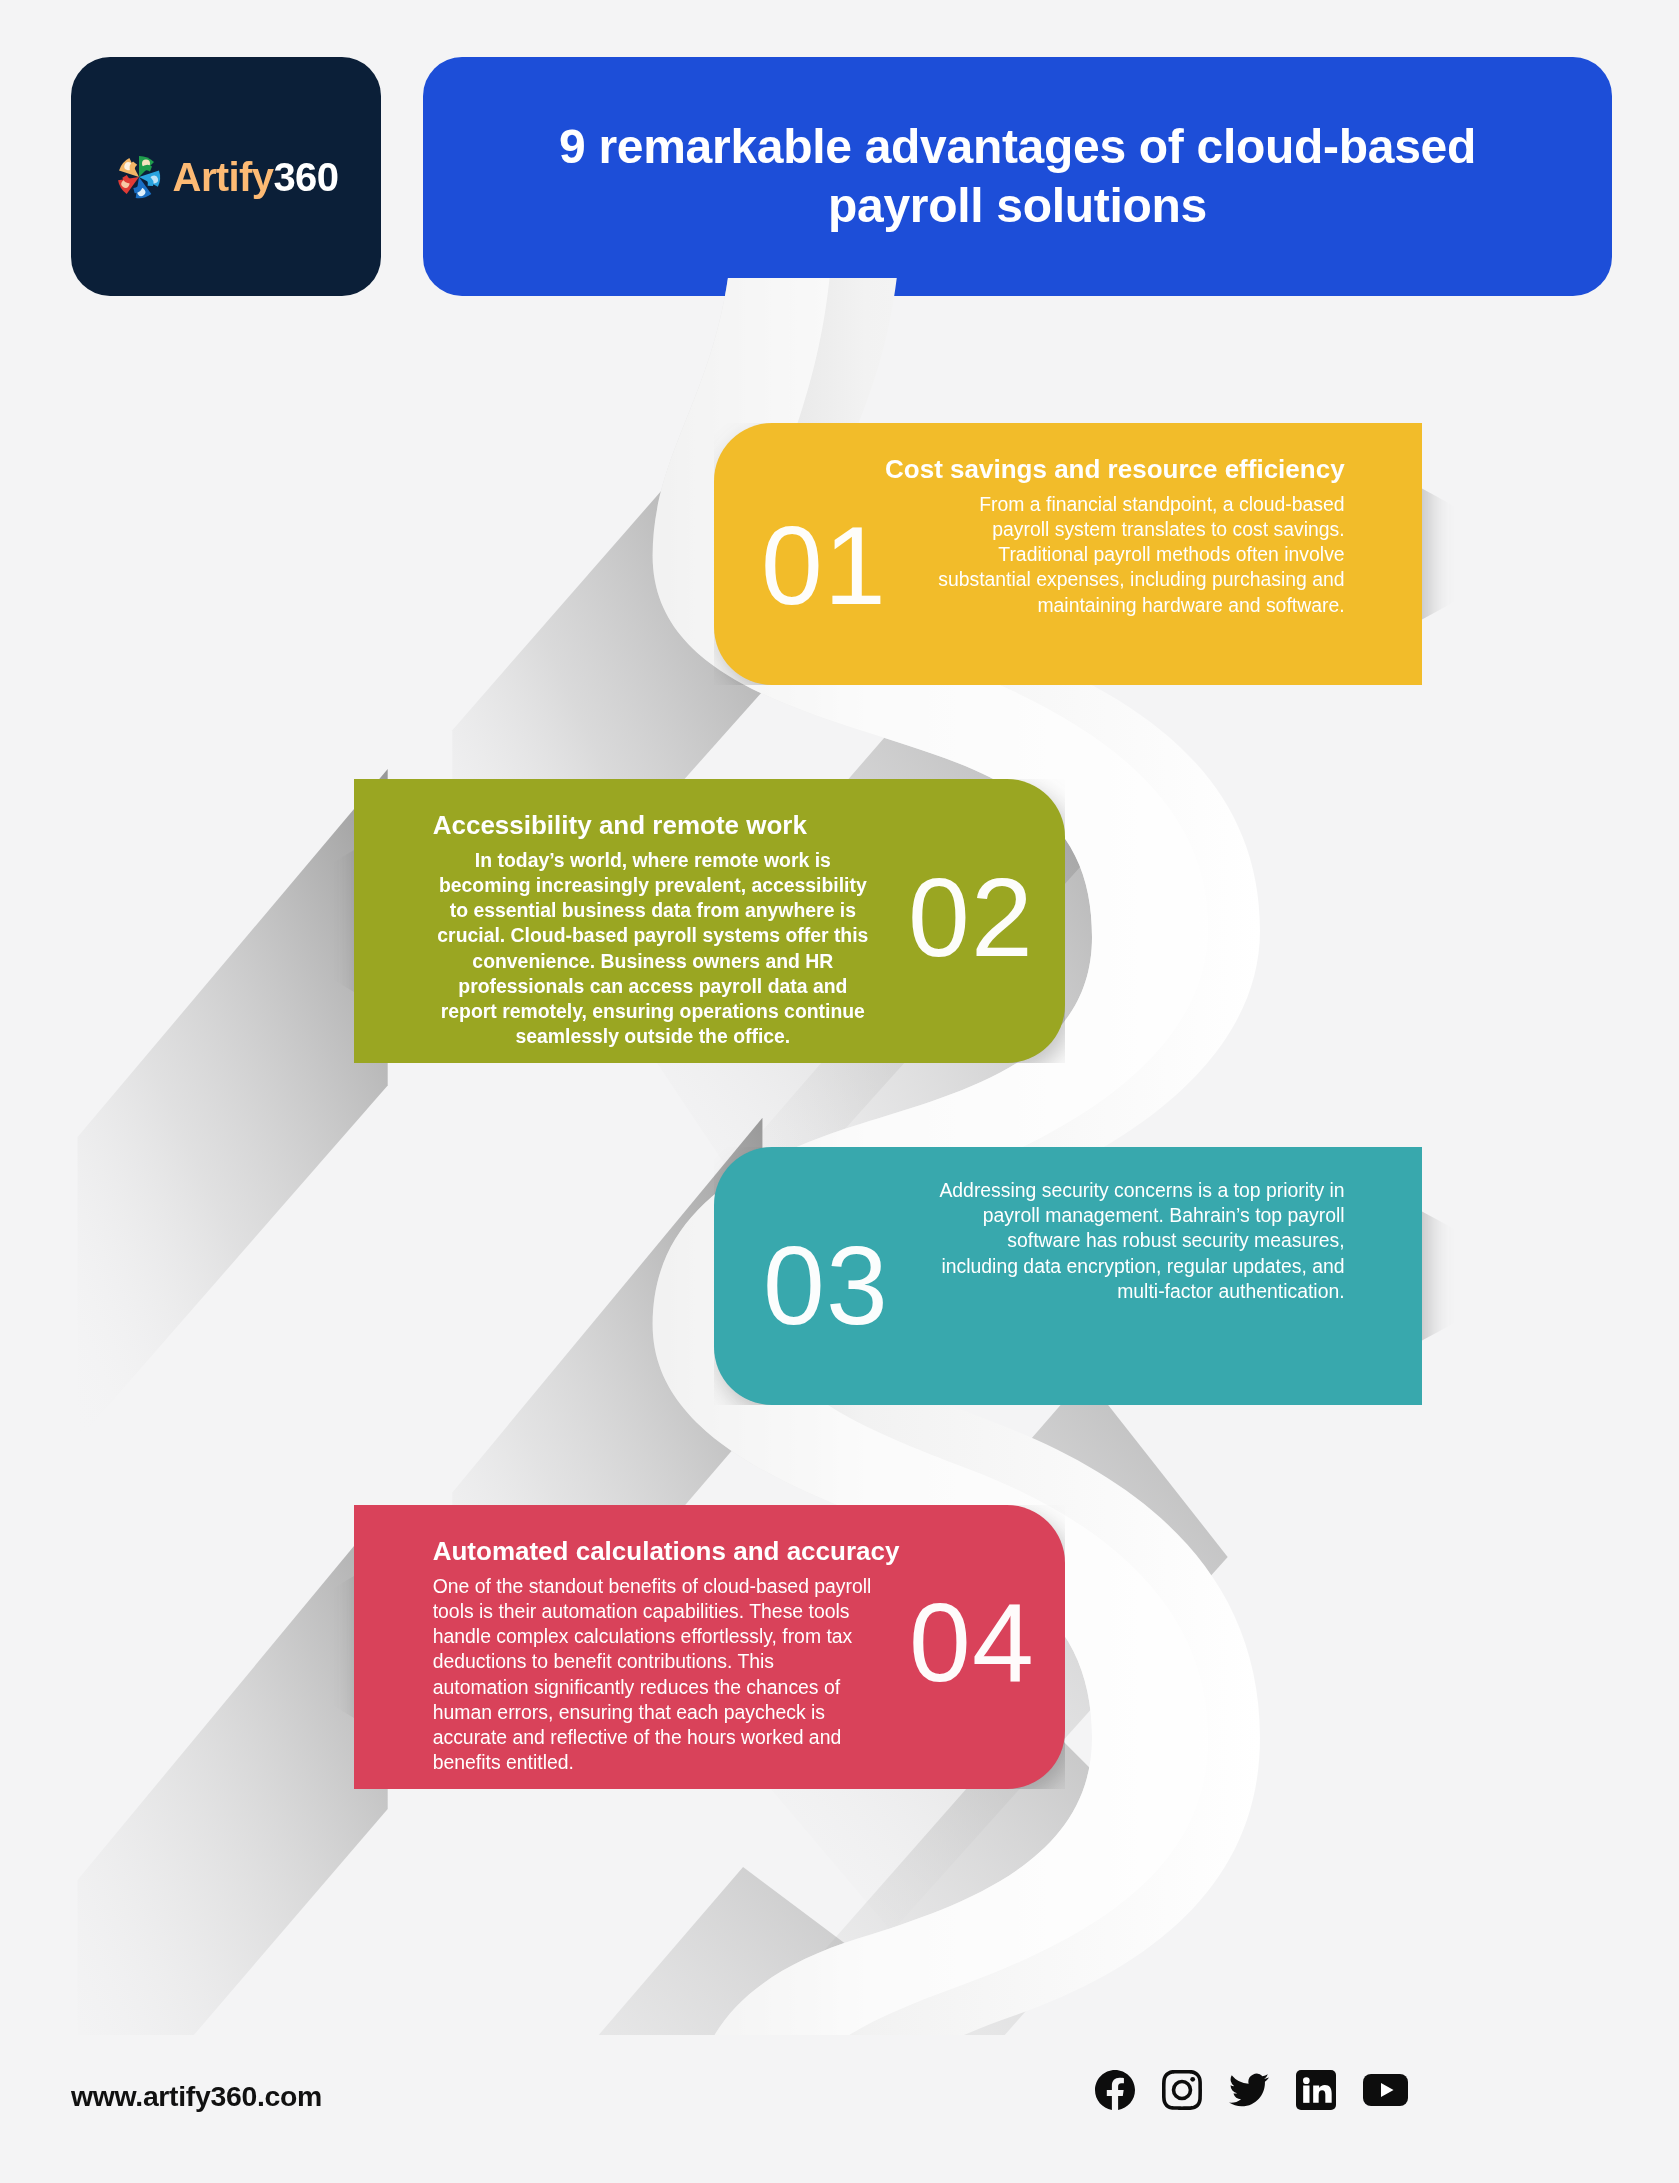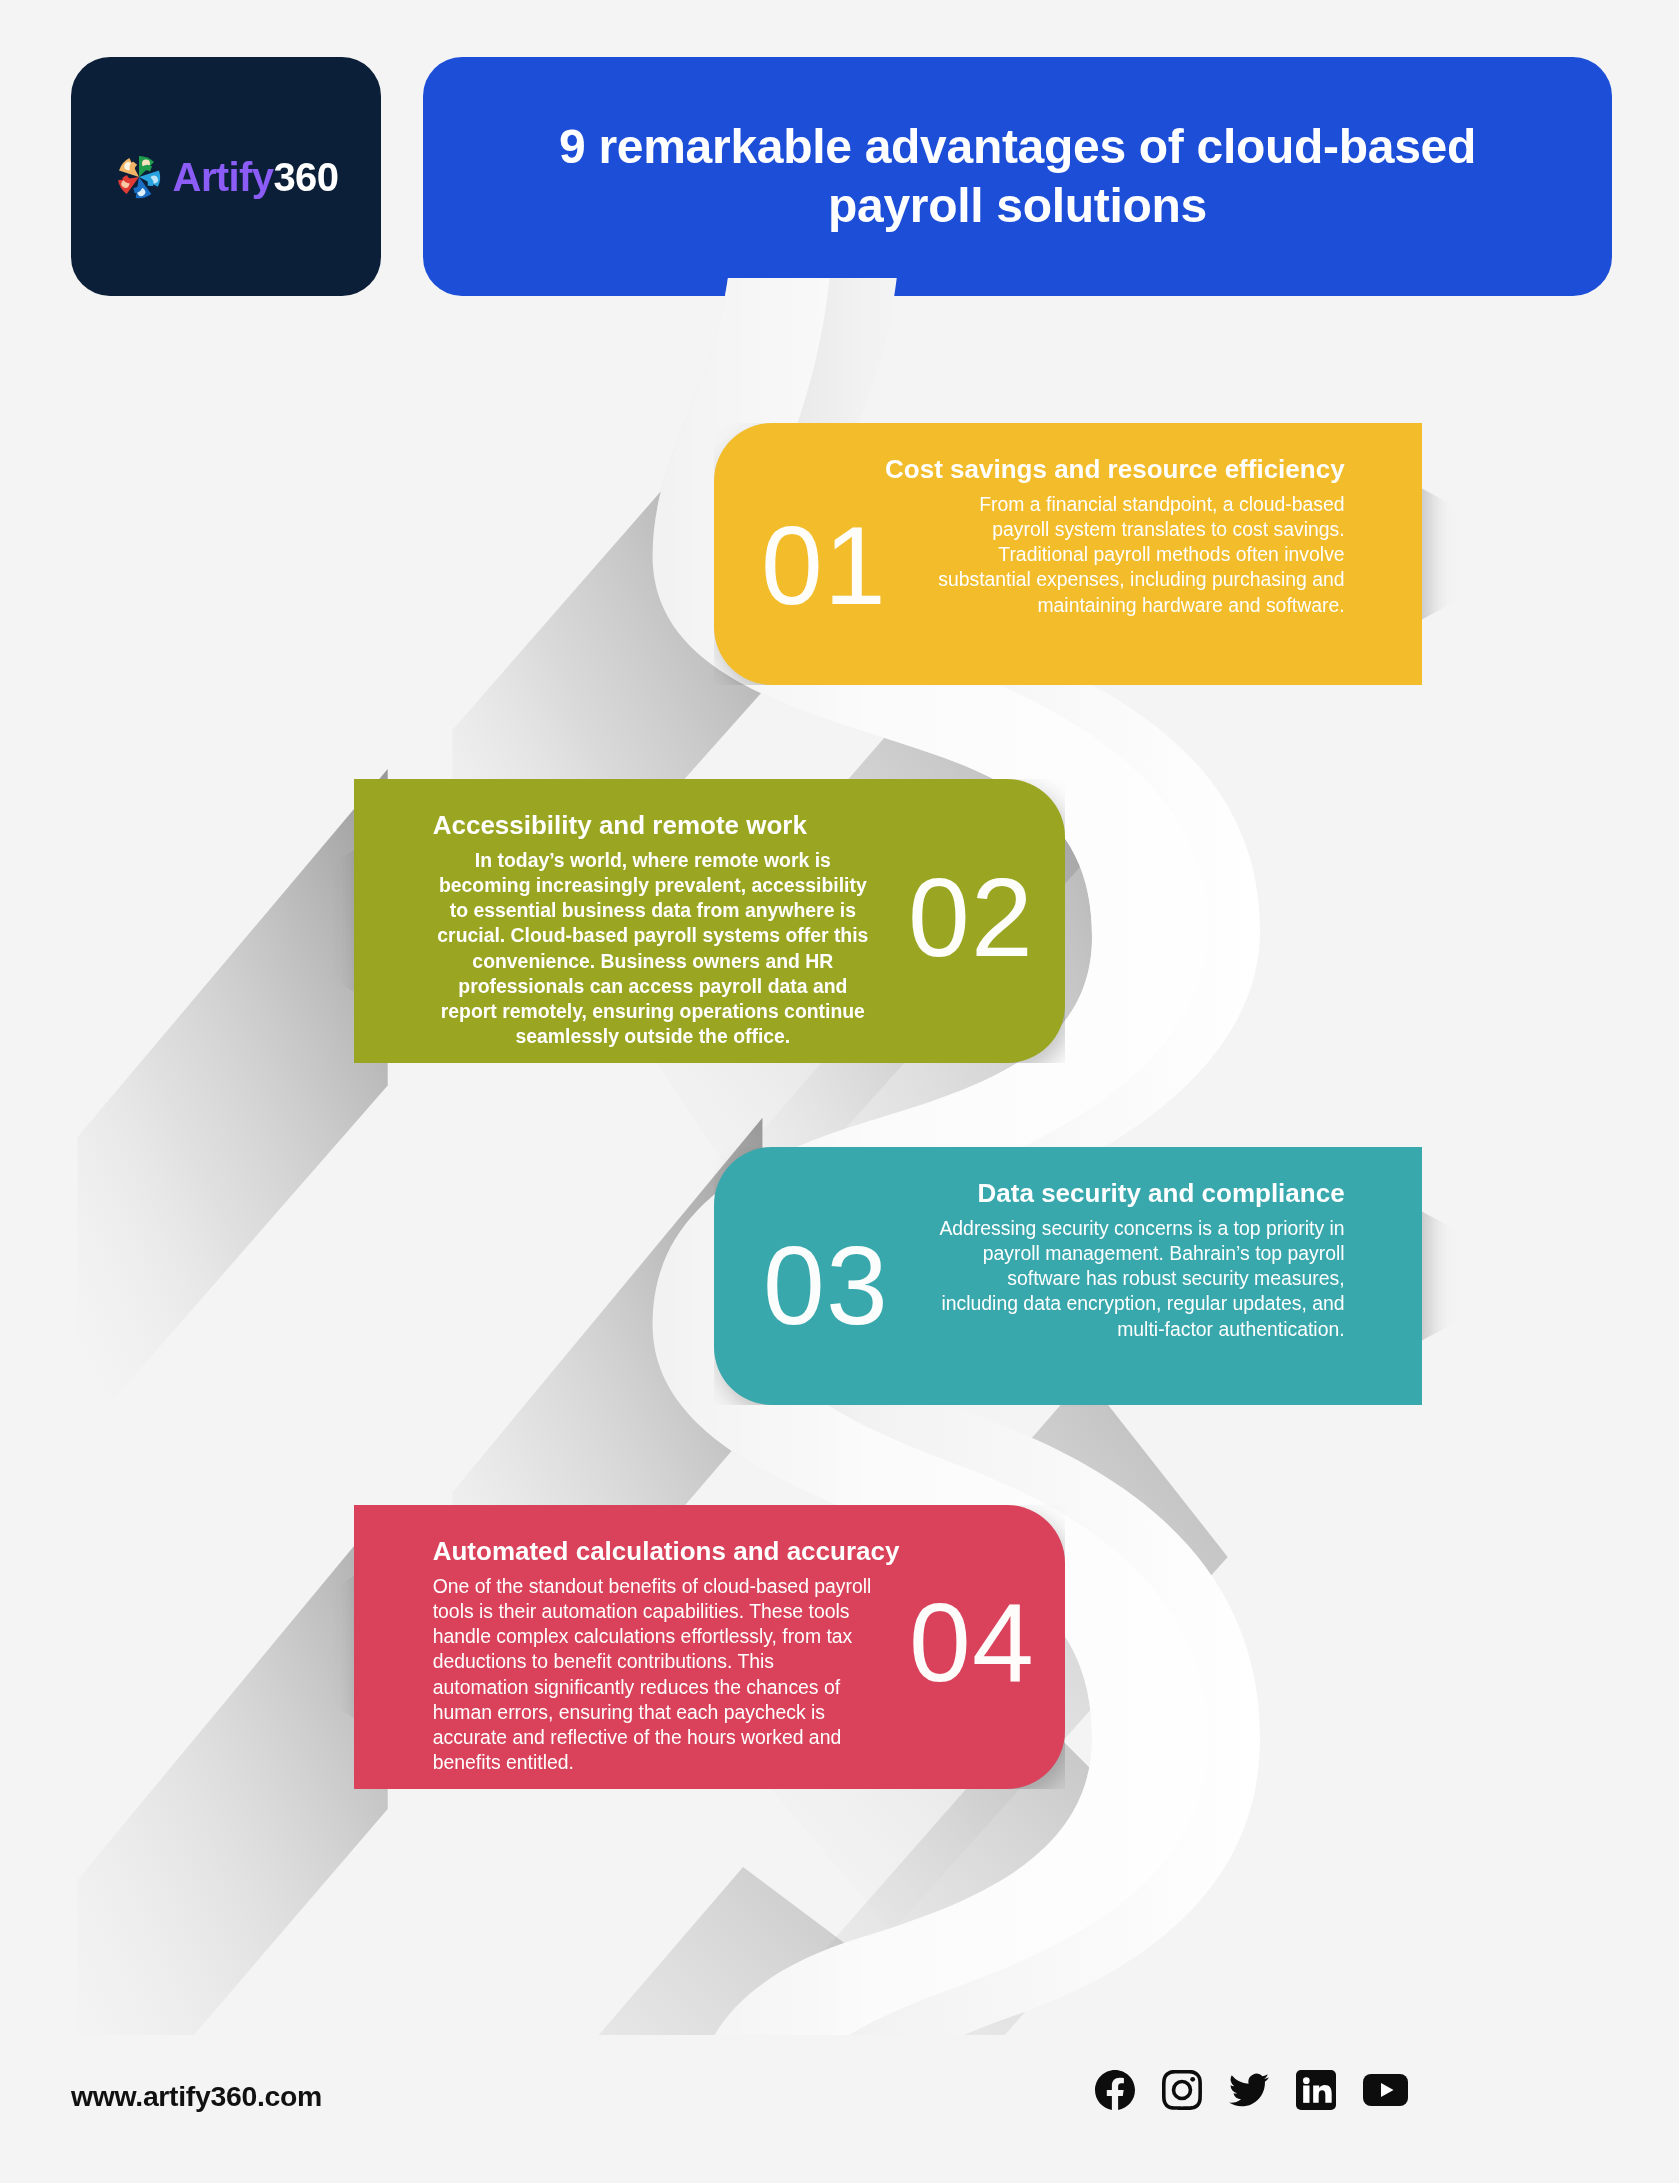--- a/index.html
+++ b/index.html
@@ -14,21 +14,21 @@
 
   
   .logo-box{
     position:absolute;left:71px;top:57px;width:310px;height:239px;
     background:#0b1f38;border-radius:39px;
     display:flex;align-items:center;justify-content:center;
   }
   .logo-inner{display:flex;align-items:center;gap:9px;}
   .logo-mark{width:50px;height:50px;flex:0 0 auto;}
   .logo-word{font-size:40px;font-weight:bold;letter-spacing:-0.6px;line-height:1;}
-  .logo-word .a{color:#8b5cf6;}
+  .logo-word .a{color:#fdba74;}
   .logo-word .n{color:#ffffff;}
 
   .title-box{
     position:absolute;left:423px;top:57px;width:1189px;height:239px;
     background:#1d4ed8;border-radius:39px;
     display:flex;align-items:center;justify-content:center;
     padding:0 78px;box-sizing:border-box;
   }
   .title-box h1{
     margin:0;color:#ffffff;font-size:48px;line-height:1.22;
@@ -269,21 +269,20 @@
     <div class="body">
       <div class="num">02</div>
       <h2 class="title">Accessibility and remote work</h2>
       <p class="text">In today’s world, where remote work is becoming increasingly prevalent, accessibility to essential business data from anywhere is crucial. Cloud-based payroll systems offer this convenience. Business owners and HR professionals can access payroll data and report remotely, ensuring operations continue seamlessly outside the office.</p>
     </div>
   </div>
 
   <div class="card" id="card3">
     <div class="body">
       <div class="num">03</div>
-      <h2 class="title">Data security and compliance</h2>
       <p class="text">Addressing security concerns is a top priority in payroll management. Bahrain’s top payroll software has robust security measures, including data encryption, regular updates, and multi-factor authentication.</p>
     </div>
   </div>
 
   <div class="card" id="card4">
     <div class="body">
       <div class="num">04</div>
       <h2 class="title">Automated calculations and accuracy</h2>
       <p class="text">One of the standout benefits of cloud-based payroll tools is their automation capabilities. These tools handle complex calculations effortlessly, from tax deductions to benefit contributions. This automation significantly reduces the chances of human errors, ensuring that each paycheck is accurate and reflective of the hours worked and benefits entitled.</p>
     </div>

